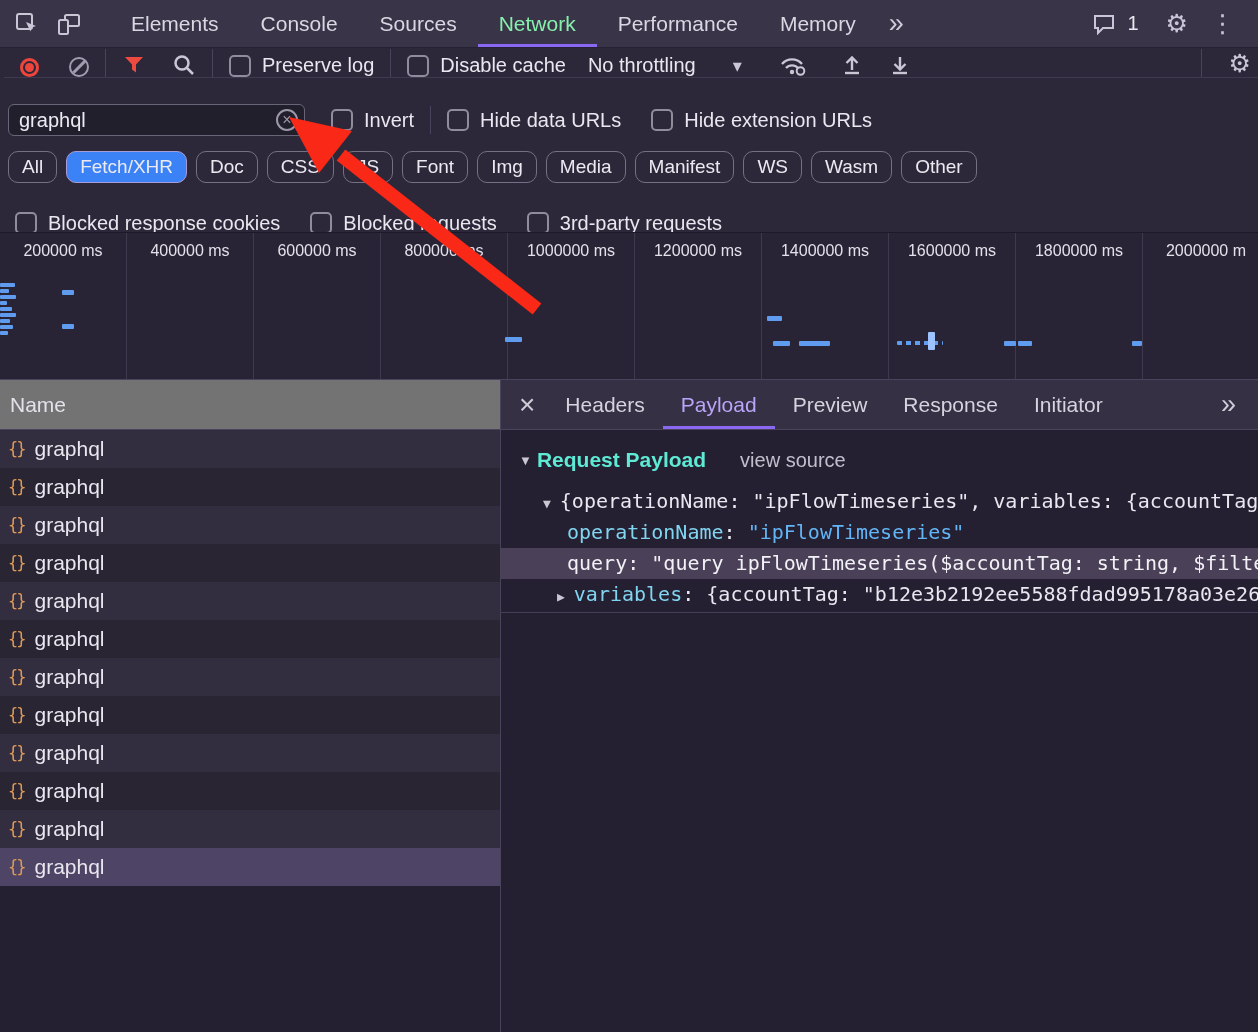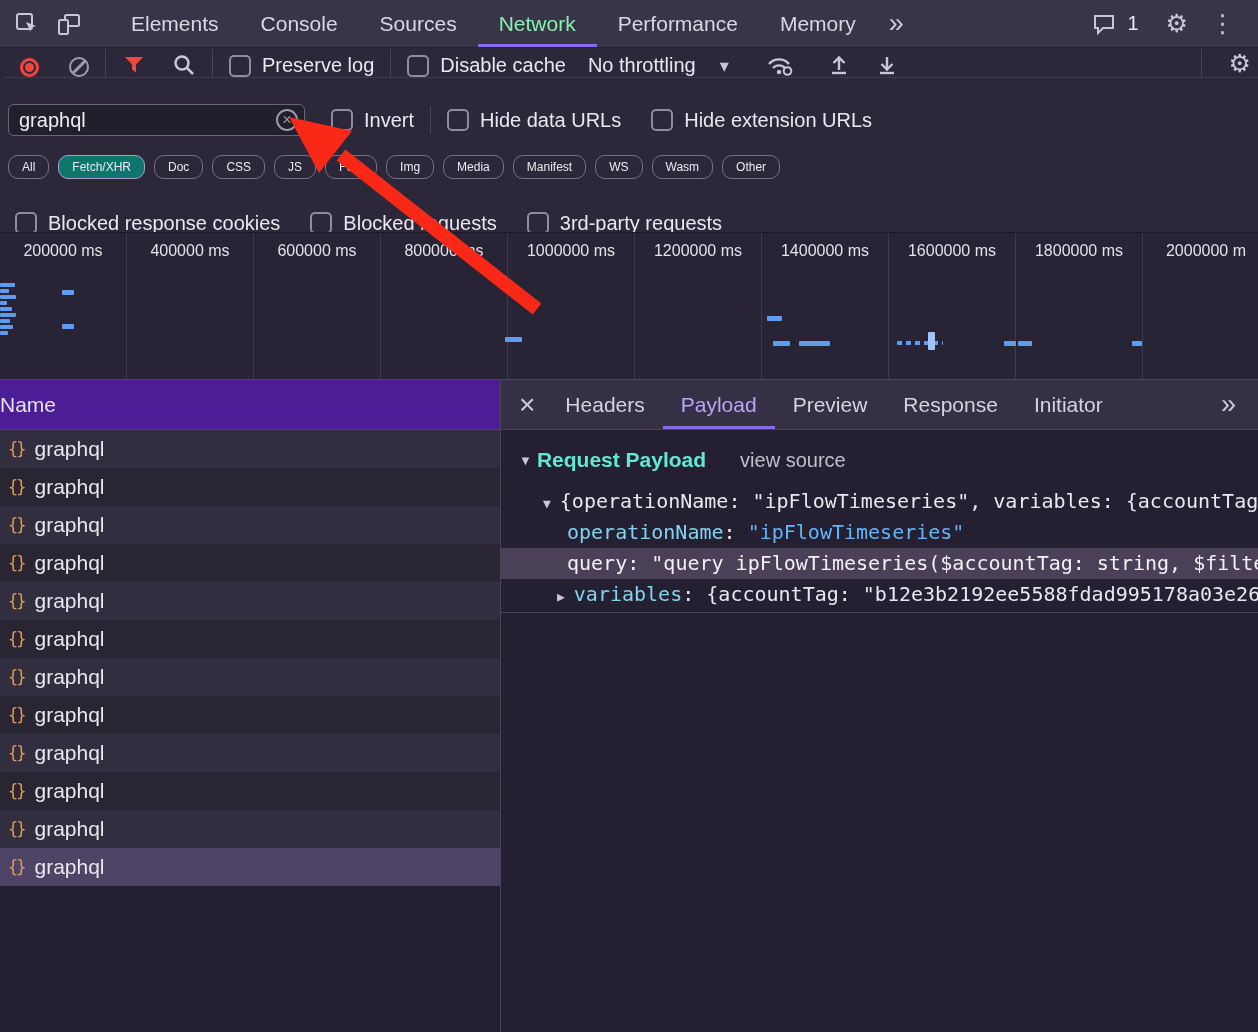--- a/index.html
+++ b/index.html
@@ -23,56 +23,56 @@
 .toolbar{position:absolute;top:48px;left:4px;width:100%;height:30px;background:#2c2839;border-bottom:1px solid #3f3a50;display:flex;align-items:flex-end}
 .record{width:19px;height:19px;border-radius:50%;border:3px solid #ef453c;margin-left:16px;position:relative;flex:none}
 .record::after{content:"";position:absolute;inset:2px;border-radius:50%;background:#ef453c}
 .block{width:20px;height:20px;border-radius:50%;border:2.5px solid #a19db0;margin-left:30px;position:relative;flex:none}
 .block::after{content:"";position:absolute;left:6.5px;top:-1px;width:2.5px;height:17px;background:#a19db0;transform:rotate(45deg)}
 .vdiv{width:1px;height:28px;background:#49445c;margin:0 16px;flex:none}
 .icon-btn{display:flex;align-items:center;justify-content:center;flex:none}
 .search{margin-left:26px}
 .cb-group{display:flex;align-items:center;gap:11px;font-size:20px;color:#e9e7ef;white-space:nowrap}
 .cb{width:22px;height:22px;border:2px solid #908c9d;border-radius:5px;flex:none}
-.throttle{display:flex;align-items:center;gap:24px;margin-left:22px;font-size:20px;white-space:nowrap}
+.throttle{display:flex;align-items:center;gap:37px;margin-left:22px;font-size:20px;white-space:nowrap}
 .dd-arrow{font-size:18px;color:#c9c6d6}
 .wifi{margin-left:36px}
 .upload{margin-left:34px}
 .download{margin-left:24px}
 .toolbar-right{margin-left:auto;display:flex;align-items:center}
 
 
 .filter-row{position:absolute;top:96px;left:0;width:100%;height:48px;display:flex;align-items:center;background:#2c2839}
 .filter-input-wrap{position:relative;margin-left:8px;flex:none}
 .filter-input{width:297px;height:32px;background:#221f2c;border:1px solid #6a6478;border-radius:6px;color:#eceaf2;font-size:20px;font-family:"Liberation Sans",sans-serif;padding:0 36px 0 10px;outline:none;display:block}
 .clear-btn{position:absolute;right:7px;top:5px;width:22px;height:22px;border:2px solid #9b97a8;border-radius:50%;color:#9b97a8;display:flex;align-items:center;justify-content:center;font-size:16px;line-height:1}
 .invert{margin-left:26px}
 .hide-ext{margin-left:30px}
 
 
 .pills{position:absolute;top:144px;left:0;width:100%;height:46px;display:flex;align-items:center;gap:9px;padding-left:8px;background:#2c2839}
-.pill{padding:4px 13px;border:1px solid #767085;border-radius:10px;font-size:12px;color:#eceaf1;white-space:nowrap}
-.pill.selected{background:#0f766e;border-color:#a89bd6}
+.pill{padding:4px 13px;border:1px solid #767085;border-radius:10px;font-size:19px;color:#eceaf1;white-space:nowrap}
+.pill.selected{background:#3b82f6;border-color:#a89bd6}
 
 
 .options{position:absolute;top:202px;left:0;width:100%;height:42px;display:flex;align-items:center;gap:30px;padding-left:15px;background:#2c2839}
 
 
 .timeline{position:absolute;top:232px;left:0;width:100%;height:148px;background:#282435;border-top:1px solid #1d1929;border-bottom:1px solid #49445c;overflow:hidden}
 .tl-cols{display:flex;height:100%}
 .tl-col{width:127px;flex:none;border-right:1px solid #3e394e;display:flex;justify-content:center}
 .tl-col span{margin-top:9px;font-size:16px;color:#e3e1ea;white-space:nowrap}
 .tl-bar{position:absolute;background:#5f9cf0;border-radius:1px}
 .tl-bar.marker{background:#9dc2ff}
 .tl-bar.dashed{background:repeating-linear-gradient(90deg,#5f9cf0 0 5px,transparent 5px 9px)}
 
 
 .main{position:absolute;top:380px;left:0;right:0;bottom:0;display:flex}
 .left{width:501px;flex:none;background:#242032;border-right:1px solid #49445c;display:flex;flex-direction:column}
-.left-header{height:50px;flex:none;background:#4c1d95;border-bottom:1px solid #49445c;display:flex;align-items:center;padding-left:0;font-size:21px;color:#e3e1ea}
+.left-header{height:50px;flex:none;background:#737373;border-bottom:1px solid #49445c;display:flex;align-items:center;padding-left:10px;font-size:21px;color:#e3e1ea}
 .req-list{display:flex;flex-direction:column}
 .req-row{height:38px;flex:none;display:flex;align-items:center;padding-left:8px;gap:10px;font-size:21px}
 .req-row:nth-child(odd){background:#332e3f}
 .req-row:nth-child(even){background:#292532}
 .req-row.selected{background:#4e4465}
 .req-icon{font-family:"DejaVu Sans Mono",monospace;font-size:17px;color:#dd9a57;letter-spacing:-2px}
 
 .right{flex:1;background:#242032;display:flex;flex-direction:column;overflow:hidden}
 .detail-tabs{height:50px;flex:none;background:#353044;border-bottom:1px solid #49445c;display:flex;align-items:center}
 .close{font-size:28px;color:#cfccd9;margin:0 12px 0 18px;line-height:1}

